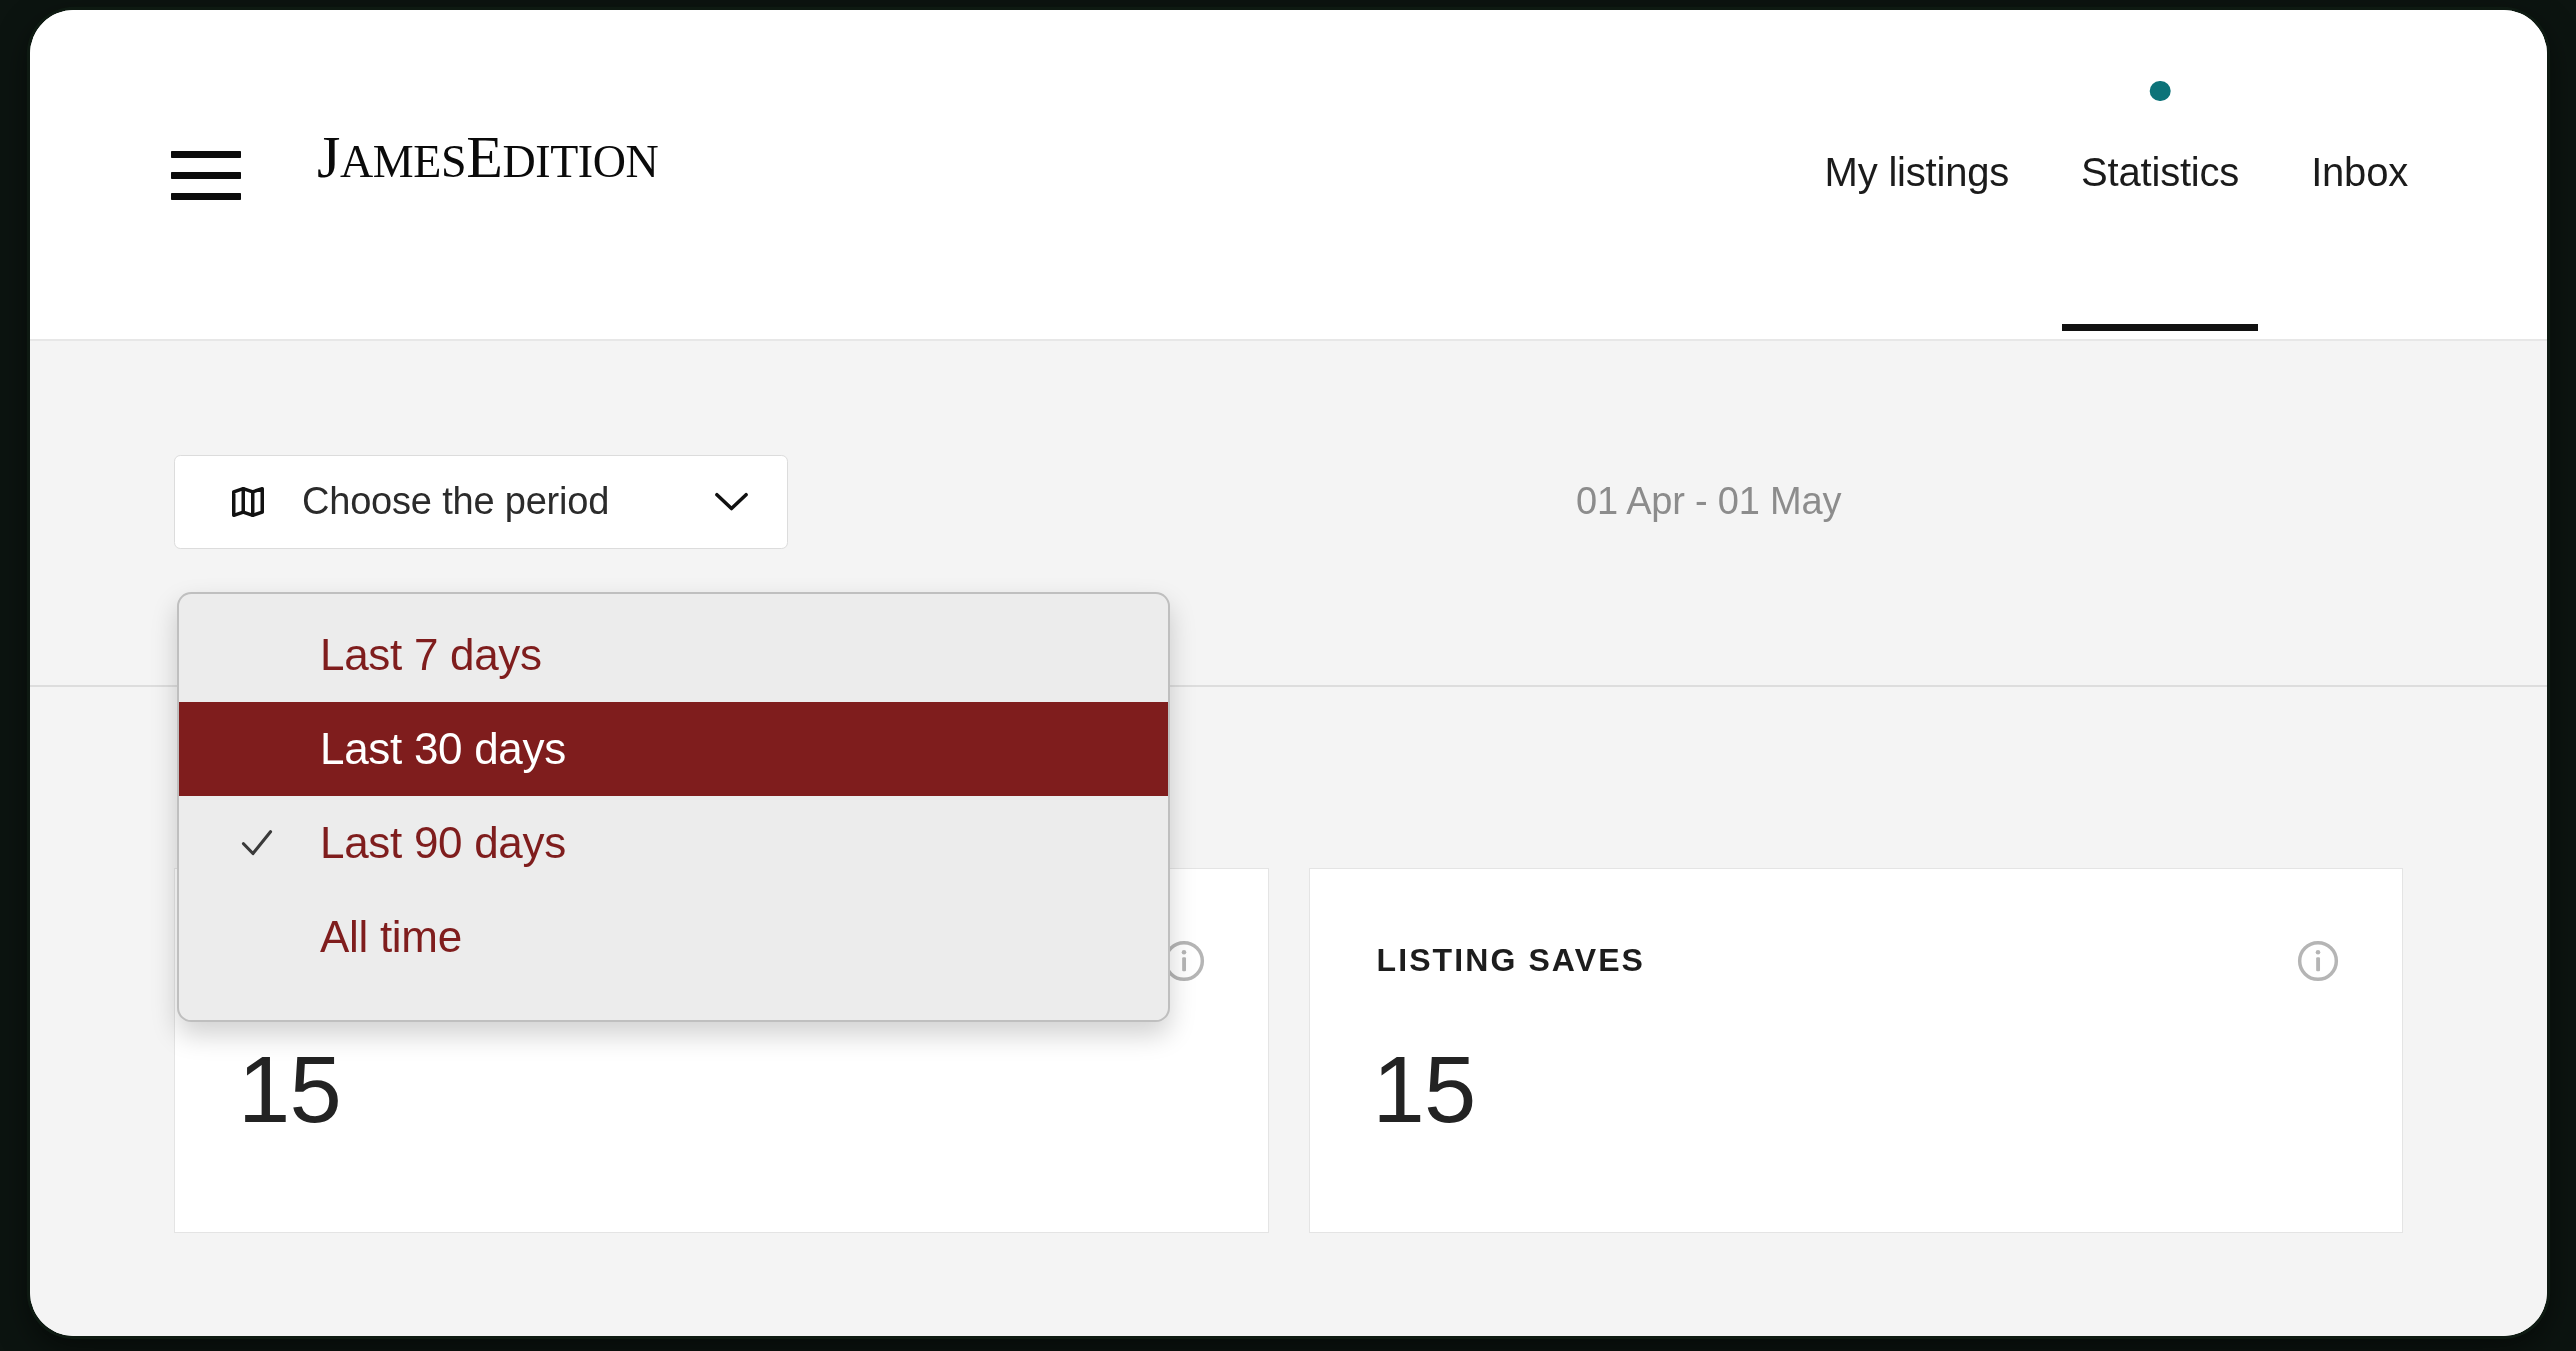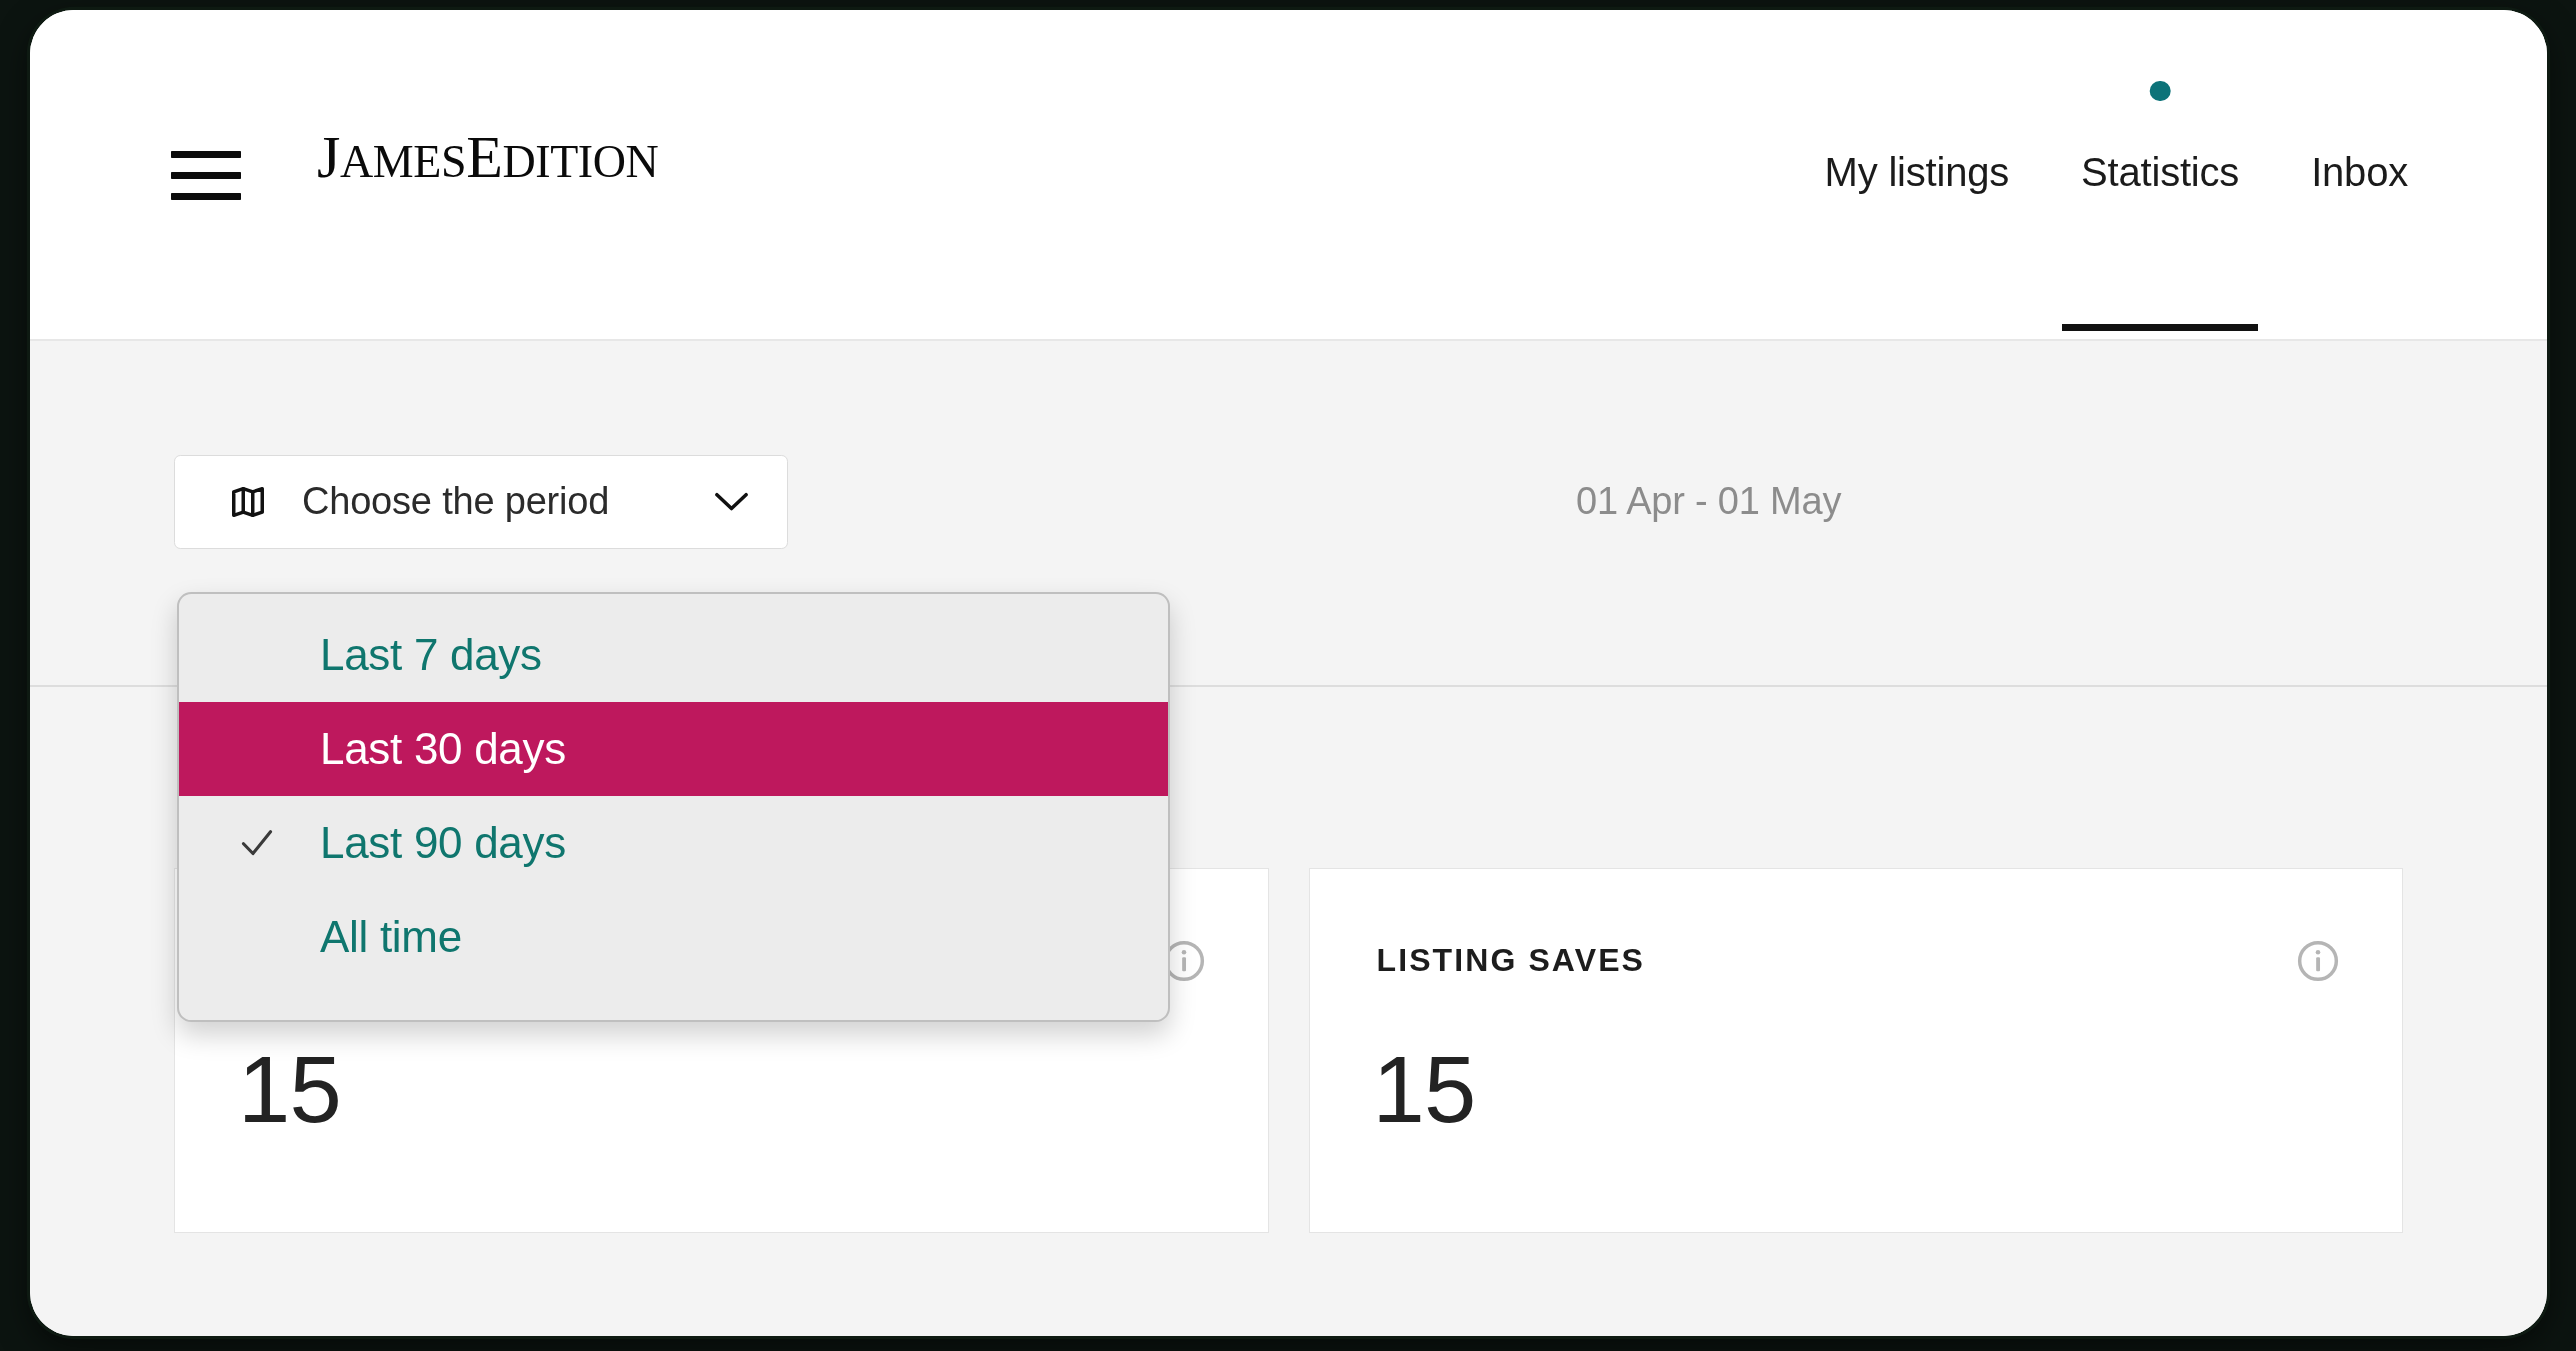--- a/index.html
+++ b/index.html
@@ -266,34 +266,34 @@
     box-sizing: border-box;
     overflow: hidden;
     box-shadow: 0 12.7px 27px rgba(0,0,0,.18);
     z-index: 50;
   }
   .dd-item {
     height: 94px;
     display: flex;
     align-items: center;
     font-size: 44px;
-    color: #0f766e;
+    color: #7f1d1d;
     letter-spacing: -0.3px;
     cursor: pointer;
     position: relative;
   }
   .dd-item .check {
     position: absolute;
     left: 60px;
     width: 36px;
     height: 36px;
   }
   .dd-item .dd-label { margin-left: 141px; }
   .dd-item.active {
-    background: #be185d;
+    background: #7f1d1d;
     color: #ffffff;
   }
   .dd-pad-top { height: 14.3px; }
   .dd-pad-bottom { height: 36px; }
 </style>
 </head>
 <body>
 
 <div class="window-frame">
 

